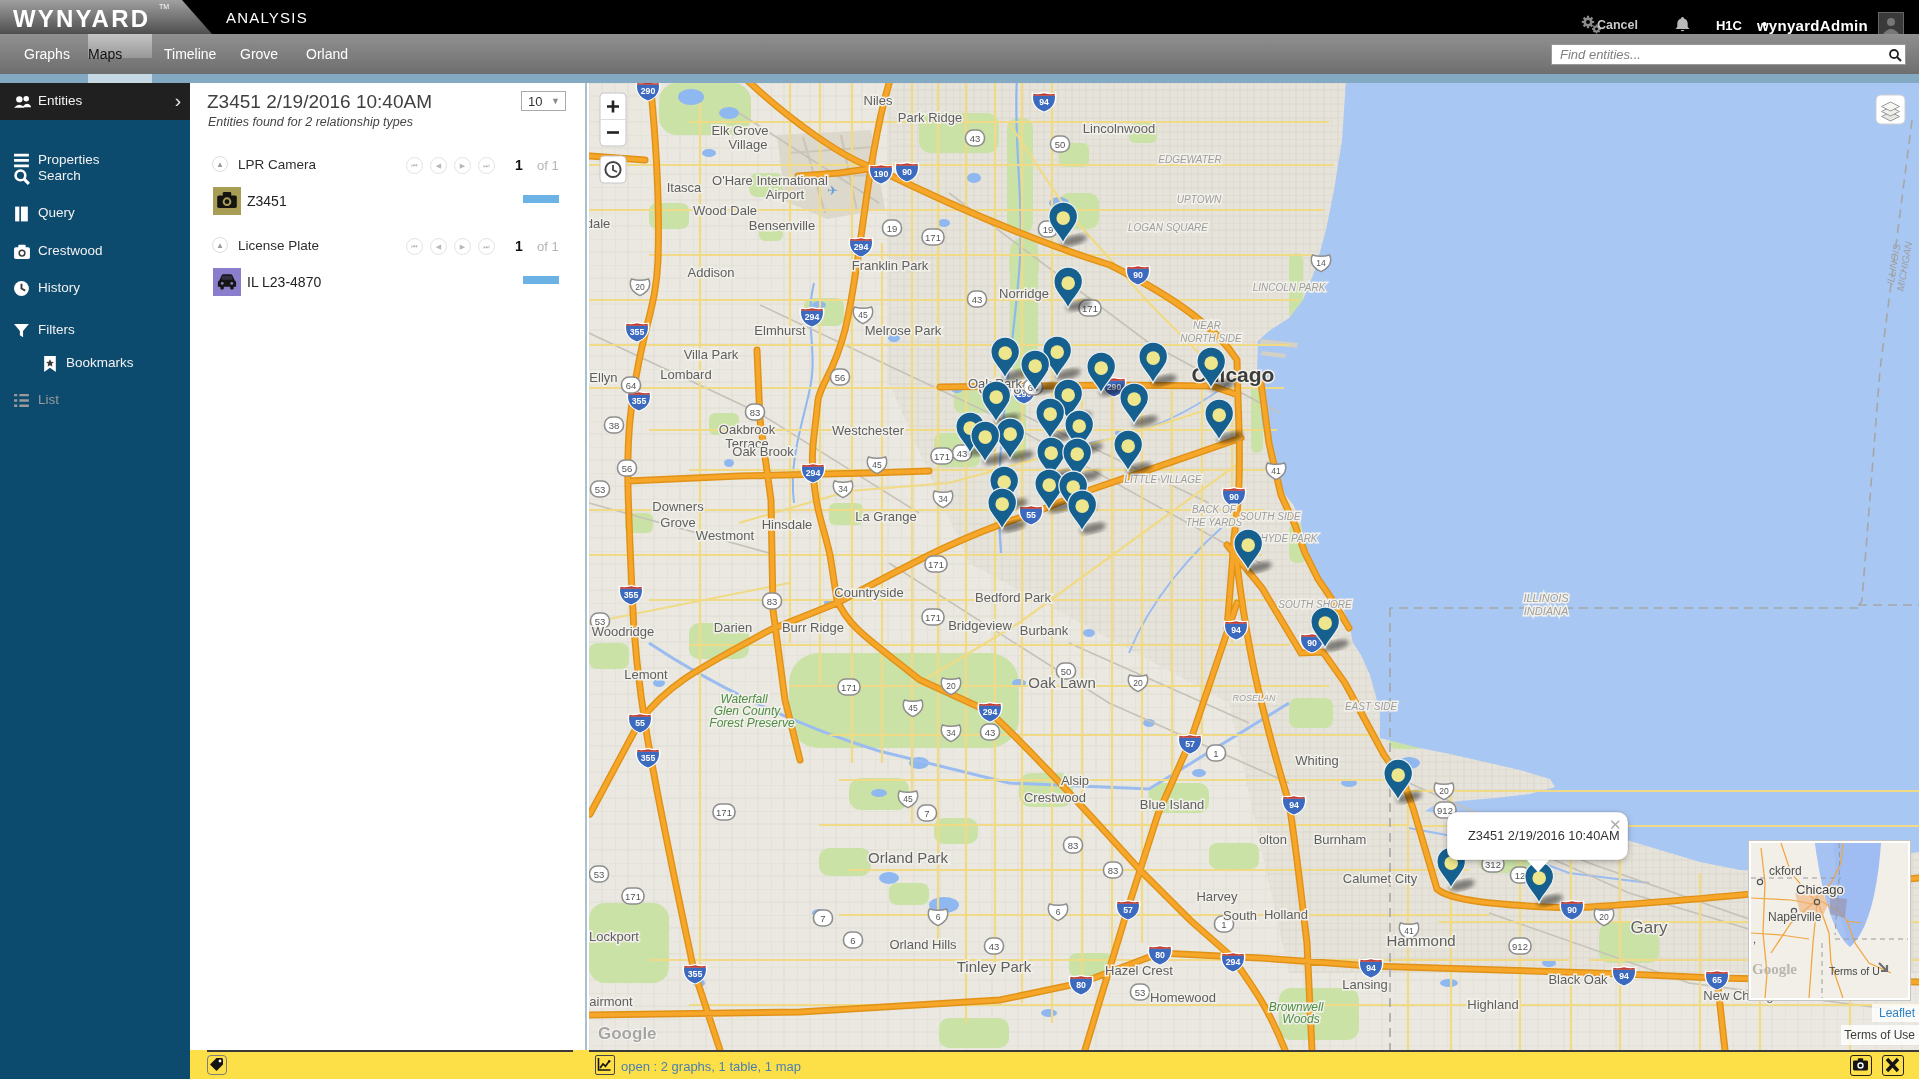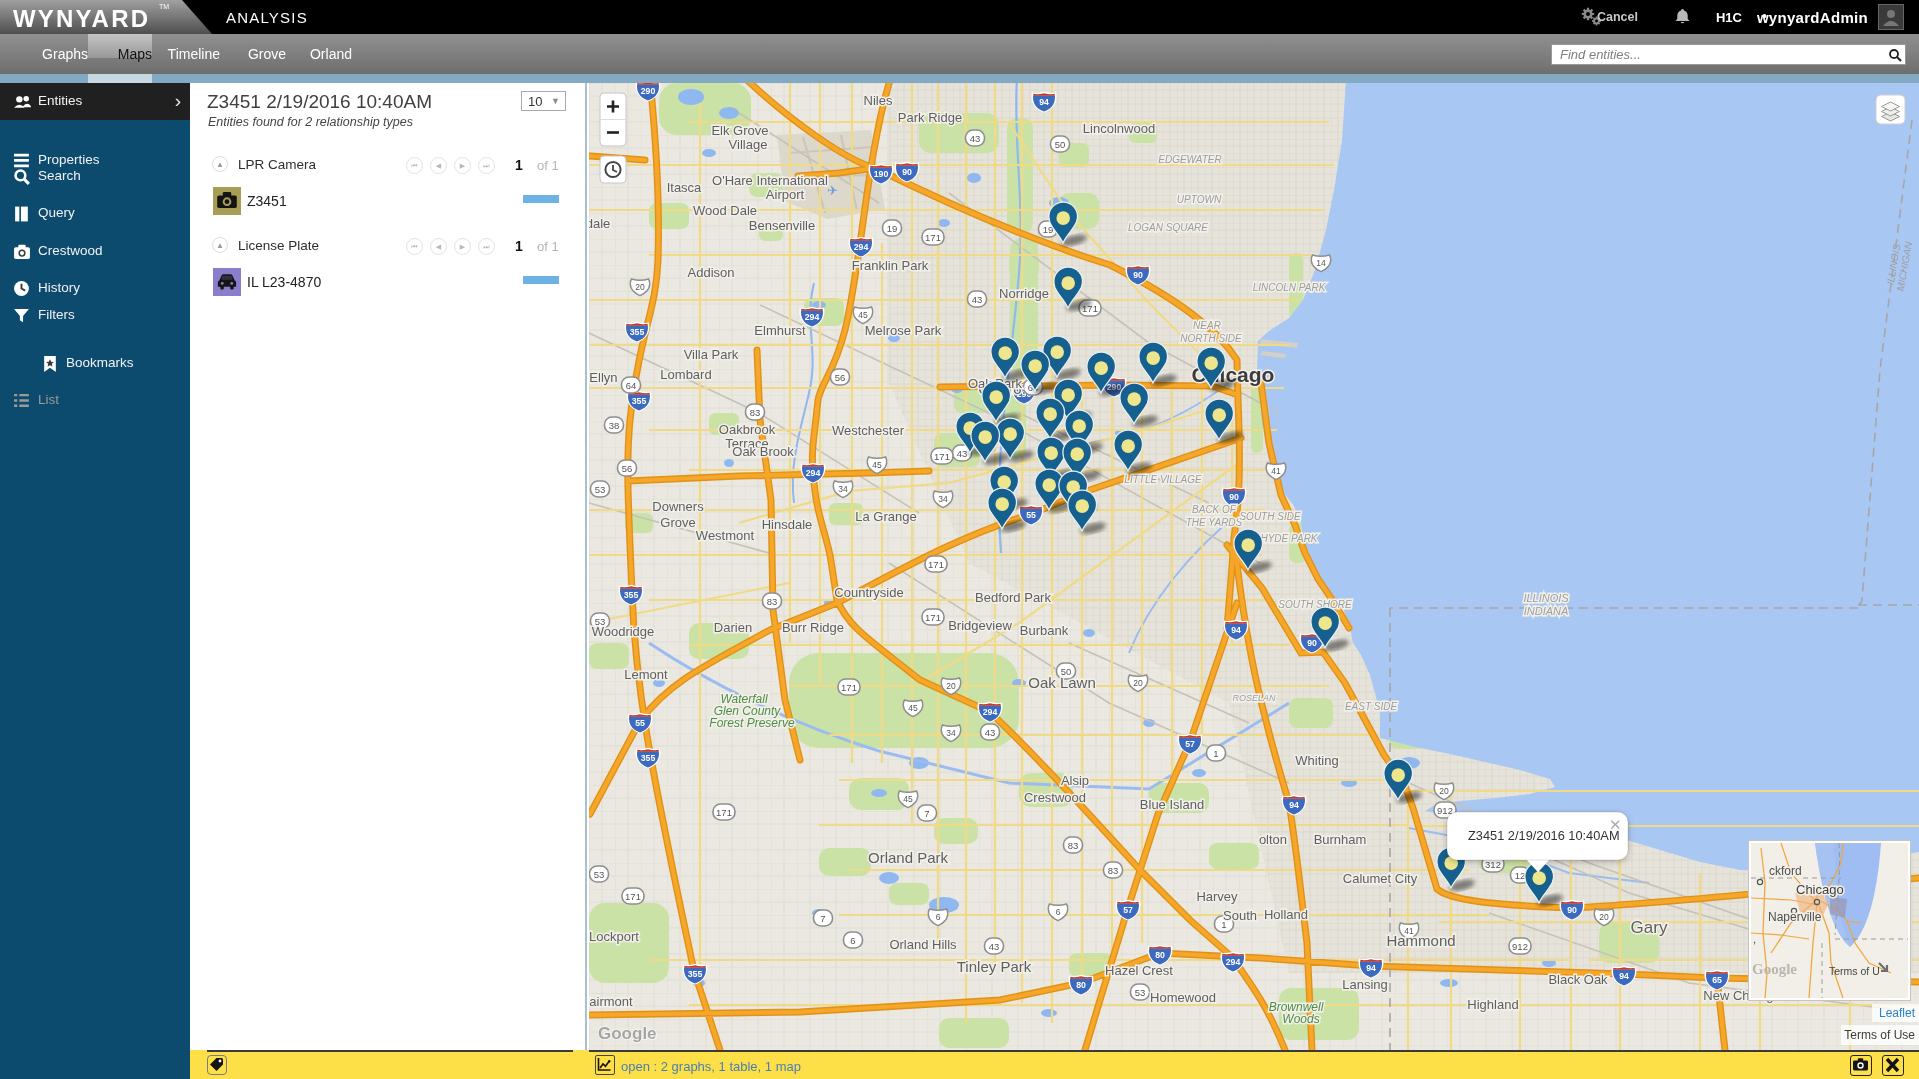--- a/index.html
+++ b/index.html
@@ -3,23 +3,23 @@
 <style>
 *{margin:0;padding:0;box-sizing:border-box}
 html,body{width:1919px;height:1079px;overflow:hidden;font-family:"Liberation Sans",sans-serif;background:#fff}
 #app{position:relative;width:1919px;height:1079px}
 .abs{position:absolute}
 #hdr{left:0;top:0;width:1919px;height:34px;background:#000}
 #logo{left:0;top:0;width:212px;height:34px;background:linear-gradient(#a0a0a0,#4e4e4e);clip-path:polygon(0 0,182px 0,212px 34px,0 34px)}
 #logo span{position:absolute;left:13px;top:5px;color:#fff;font-weight:bold;font-size:24px;letter-spacing:2.2px;font-stretch:semi-condensed}
 #logo sup{position:absolute;left:159px;top:3px;color:#fff;font-size:7px;letter-spacing:0}
 #analysis{left:226px;top:9px;color:#fff;font-size:15px;letter-spacing:1.2px}
-#hdr-r{right:10px;top:0;height:34px;color:#ccc;font-size:13px}
+#hdr-r{right:10px;top:8px;height:34px;color:#ccc;font-size:13px}
 #tabs{left:0;top:34px;width:1919px;height:40px;background:linear-gradient(#909090,#6e6e6e)}
-.tab{position:absolute;top:0;height:24px;line-height:40px;color:#fff;font-size:14px;text-align:right}
+.tab{position:absolute;top:0;height:24px;line-height:40px;color:#fff;font-size:14px;text-align:left}
 #tab-maps{left:88px;width:64px;background:linear-gradient(#c4c4c4,#989898);color:#111}
 #strip{left:0;top:74px;width:1919px;height:9px;background:#84a9c2}
 #strip .lite{position:absolute;left:88px;width:64px;height:9px;background:#c6d8e4}
 #side{left:0;top:83px;width:196px;height:996px;background:#0c4a6e}
 .srow{position:absolute;left:0;width:190px;height:37px;color:#f2f2f2;font-size:13.5px}
 .srow .ic{position:absolute;left:13px;top:10px;width:18px;height:18px}
 .srow .tx{position:absolute;left:38px;top:10px}
 #panel{left:190px;top:83px;width:395px;height:967px;background:#fff}
 #split{left:585px;top:83px;width:4px;height:967px;background:#fff;border-left:2px solid #a9c0ce}
 #map{left:589px;top:83px;width:1330px;height:967px;background:#e9e7df}
@@ -127,21 +127,21 @@
           </svg></span>
         <span class="tx">Crestwood</span>
       </div>
 <div class="srow" style="top:187.0px;">
         <span class="ic"><svg viewBox="0 0 17 17" width="18" height="18">
             <circle cx="8" cy="8" r="7" fill="#fff"></circle>
             <path d="M8 3.5 V8 L11.5 10" stroke="#3b3b3b" stroke-width="1.8" fill="none"></path>
           </svg></span>
         <span class="tx">History</span>
       </div>
-<div class="srow" style="top:214px;">
+<div class="srow" style="top:229px;">
         <span class="ic"><svg viewBox="0 0 17 17" width="18" height="18">
             <path d="M1 2 h14 l-5.5 6.5 v6 l-3 -2 v-4 z" fill="#fff"></path>
           </svg></span>
         <span class="tx">Filters</span>
       </div>
 <div class="srow" style="top:261.8px;margin-left:28px;">
         <span class="ic"><svg viewBox="0 0 17 17" width="18" height="18">
             <path d="M3 1 h11 v15 l-5.5 -4 -5.5 4 z" fill="#fff"></path>
             <path d="M8.5 4 l1.1 2.3 2.5.3 -1.8 1.7.4 2.5 -2.2 -1.2 -2.2 1.2.4 -2.5 -1.8 -1.7 2.5 -.3z" fill="#3b3b3b"></path>
           </svg></span>

